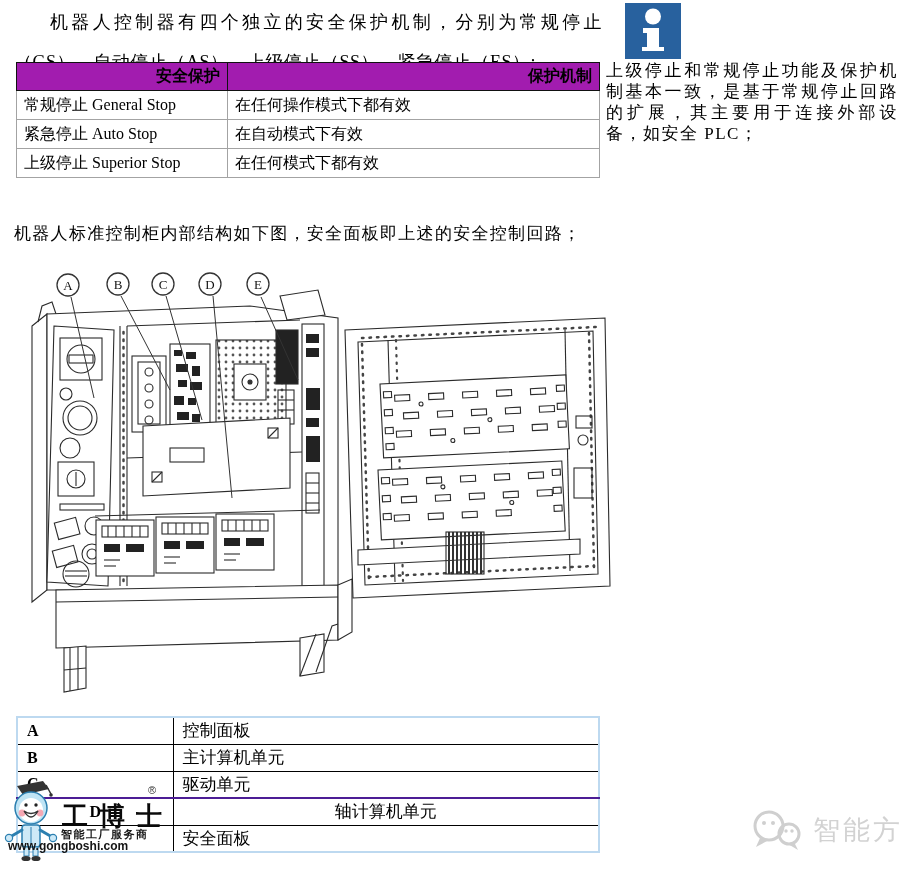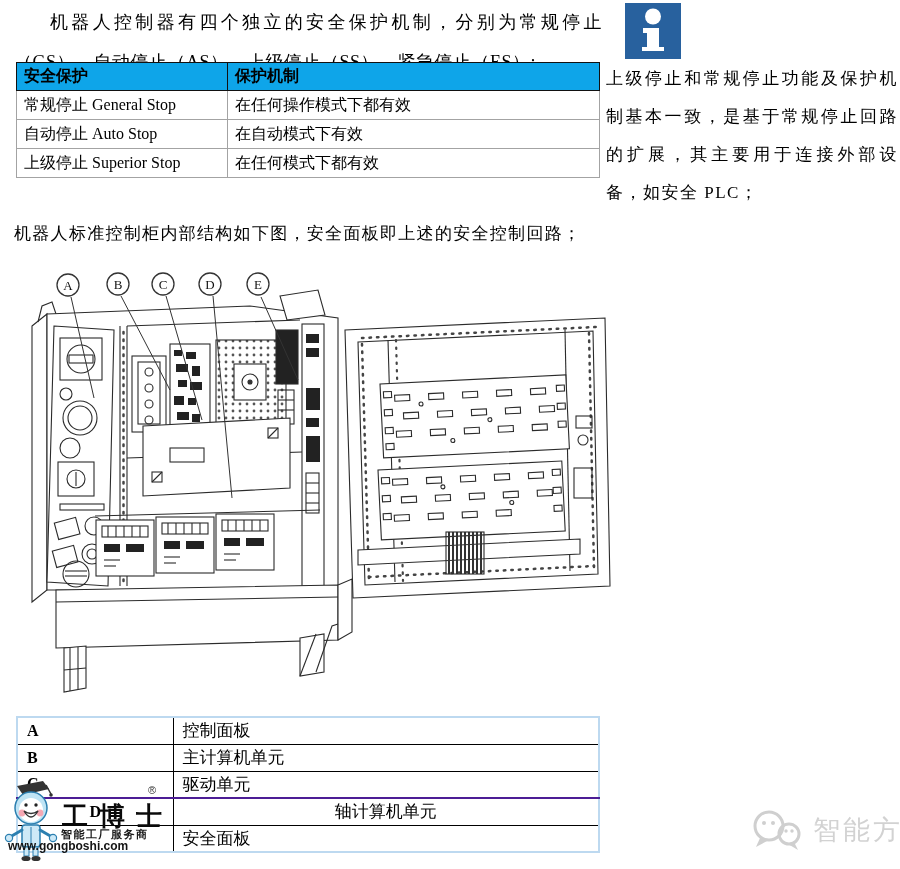--- a/index.html
+++ b/index.html
@@ -20,32 +20,32 @@
     left:14px;top:222px;width:600px;white-space:nowrap;
     font-size:17px;letter-spacing:1.3px;
   }
   
   table{border-collapse:collapse;}
   .safety-table{
     left:16px;top:62px;width:584px;
     font-size:16px;
   }
   .safety-table th{
-    background:#0ea5e9;color:#000;text-align:left;font-weight:bold;
+    background:#a21caf;color:#000;text-align:right;font-weight:bold;
     border:1px solid #111;padding:0 7px;height:27px;font-size:16px;
   }
   .safety-table td{
     border:1px solid #a3a3a3;padding:0 7px;height:28px;
   }
   .safety-table .c1{width:211px;box-sizing:border-box;}
   
   .info-icon{left:625px;top:3px;width:56px;height:56px;}
   .info-note{
     left:606px;top:60px;width:292px;
-    font-size:17px;line-height:38px;text-align:justify;letter-spacing:1.5px;
+    font-size:17px;line-height:21px;text-align:justify;letter-spacing:1.5px;
   }
   
   .legend-table{
     left:16px;top:716px;width:584px;
     font-size:17px;border:2px solid #BDD9F0;z-index:1;
   }
   .legend-table td{
     border-top:1px solid #000;padding:0 9px;height:27px;box-sizing:border-box;
   }
   .legend-table tr:first-child td{border-top:none;}
@@ -96,21 +96,21 @@
   <tbody>
     <tr>
       <th class="c1">安全保护</th>
       <th>保护机制</th>
     </tr>
     <tr>
       <td class="c1">常规停止 General Stop</td>
       <td>在任何操作模式下都有效</td>
     </tr>
     <tr>
-      <td class="c1">自动停止 Auto Stop</td>
+      <td class="c1">紧急停止 Auto Stop</td>
       <td>在自动模式下有效</td>
     </tr>
     <tr>
       <td class="c1">上级停止 Superior Stop</td>
       <td>在任何模式下都有效</td>
     </tr>
   </tbody>
 </table>
 
 <div class="abs info-icon">

